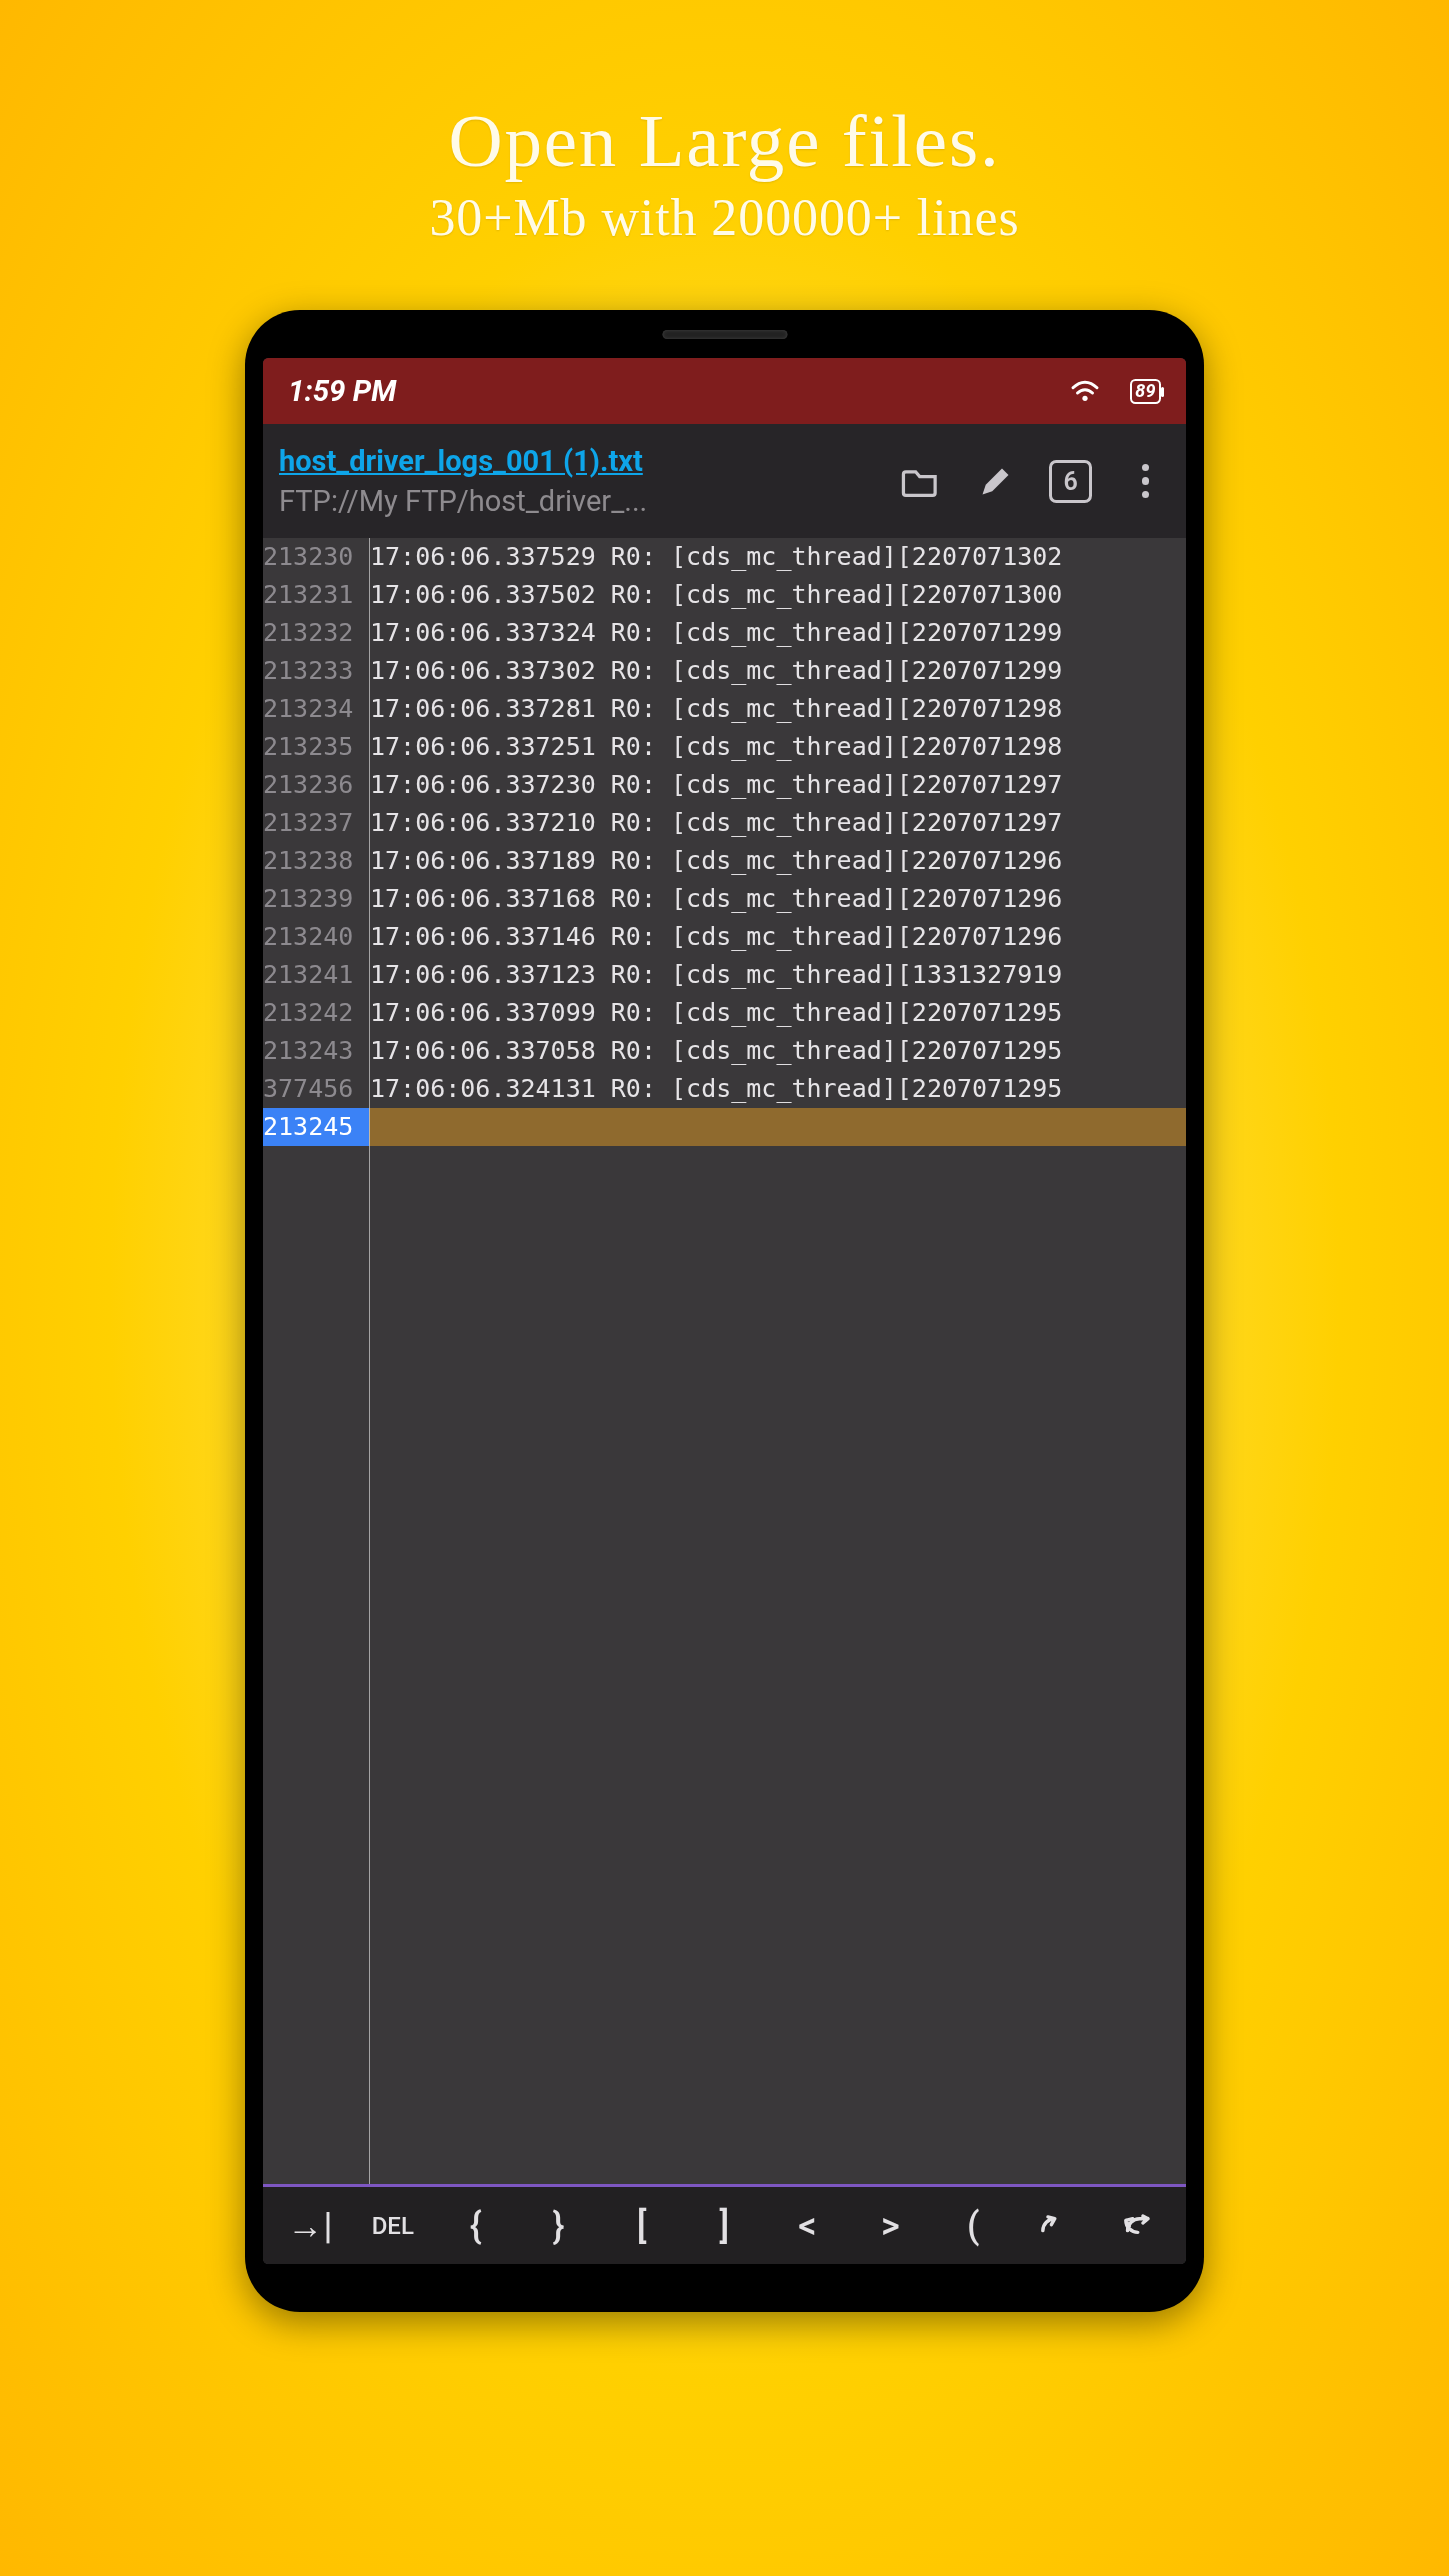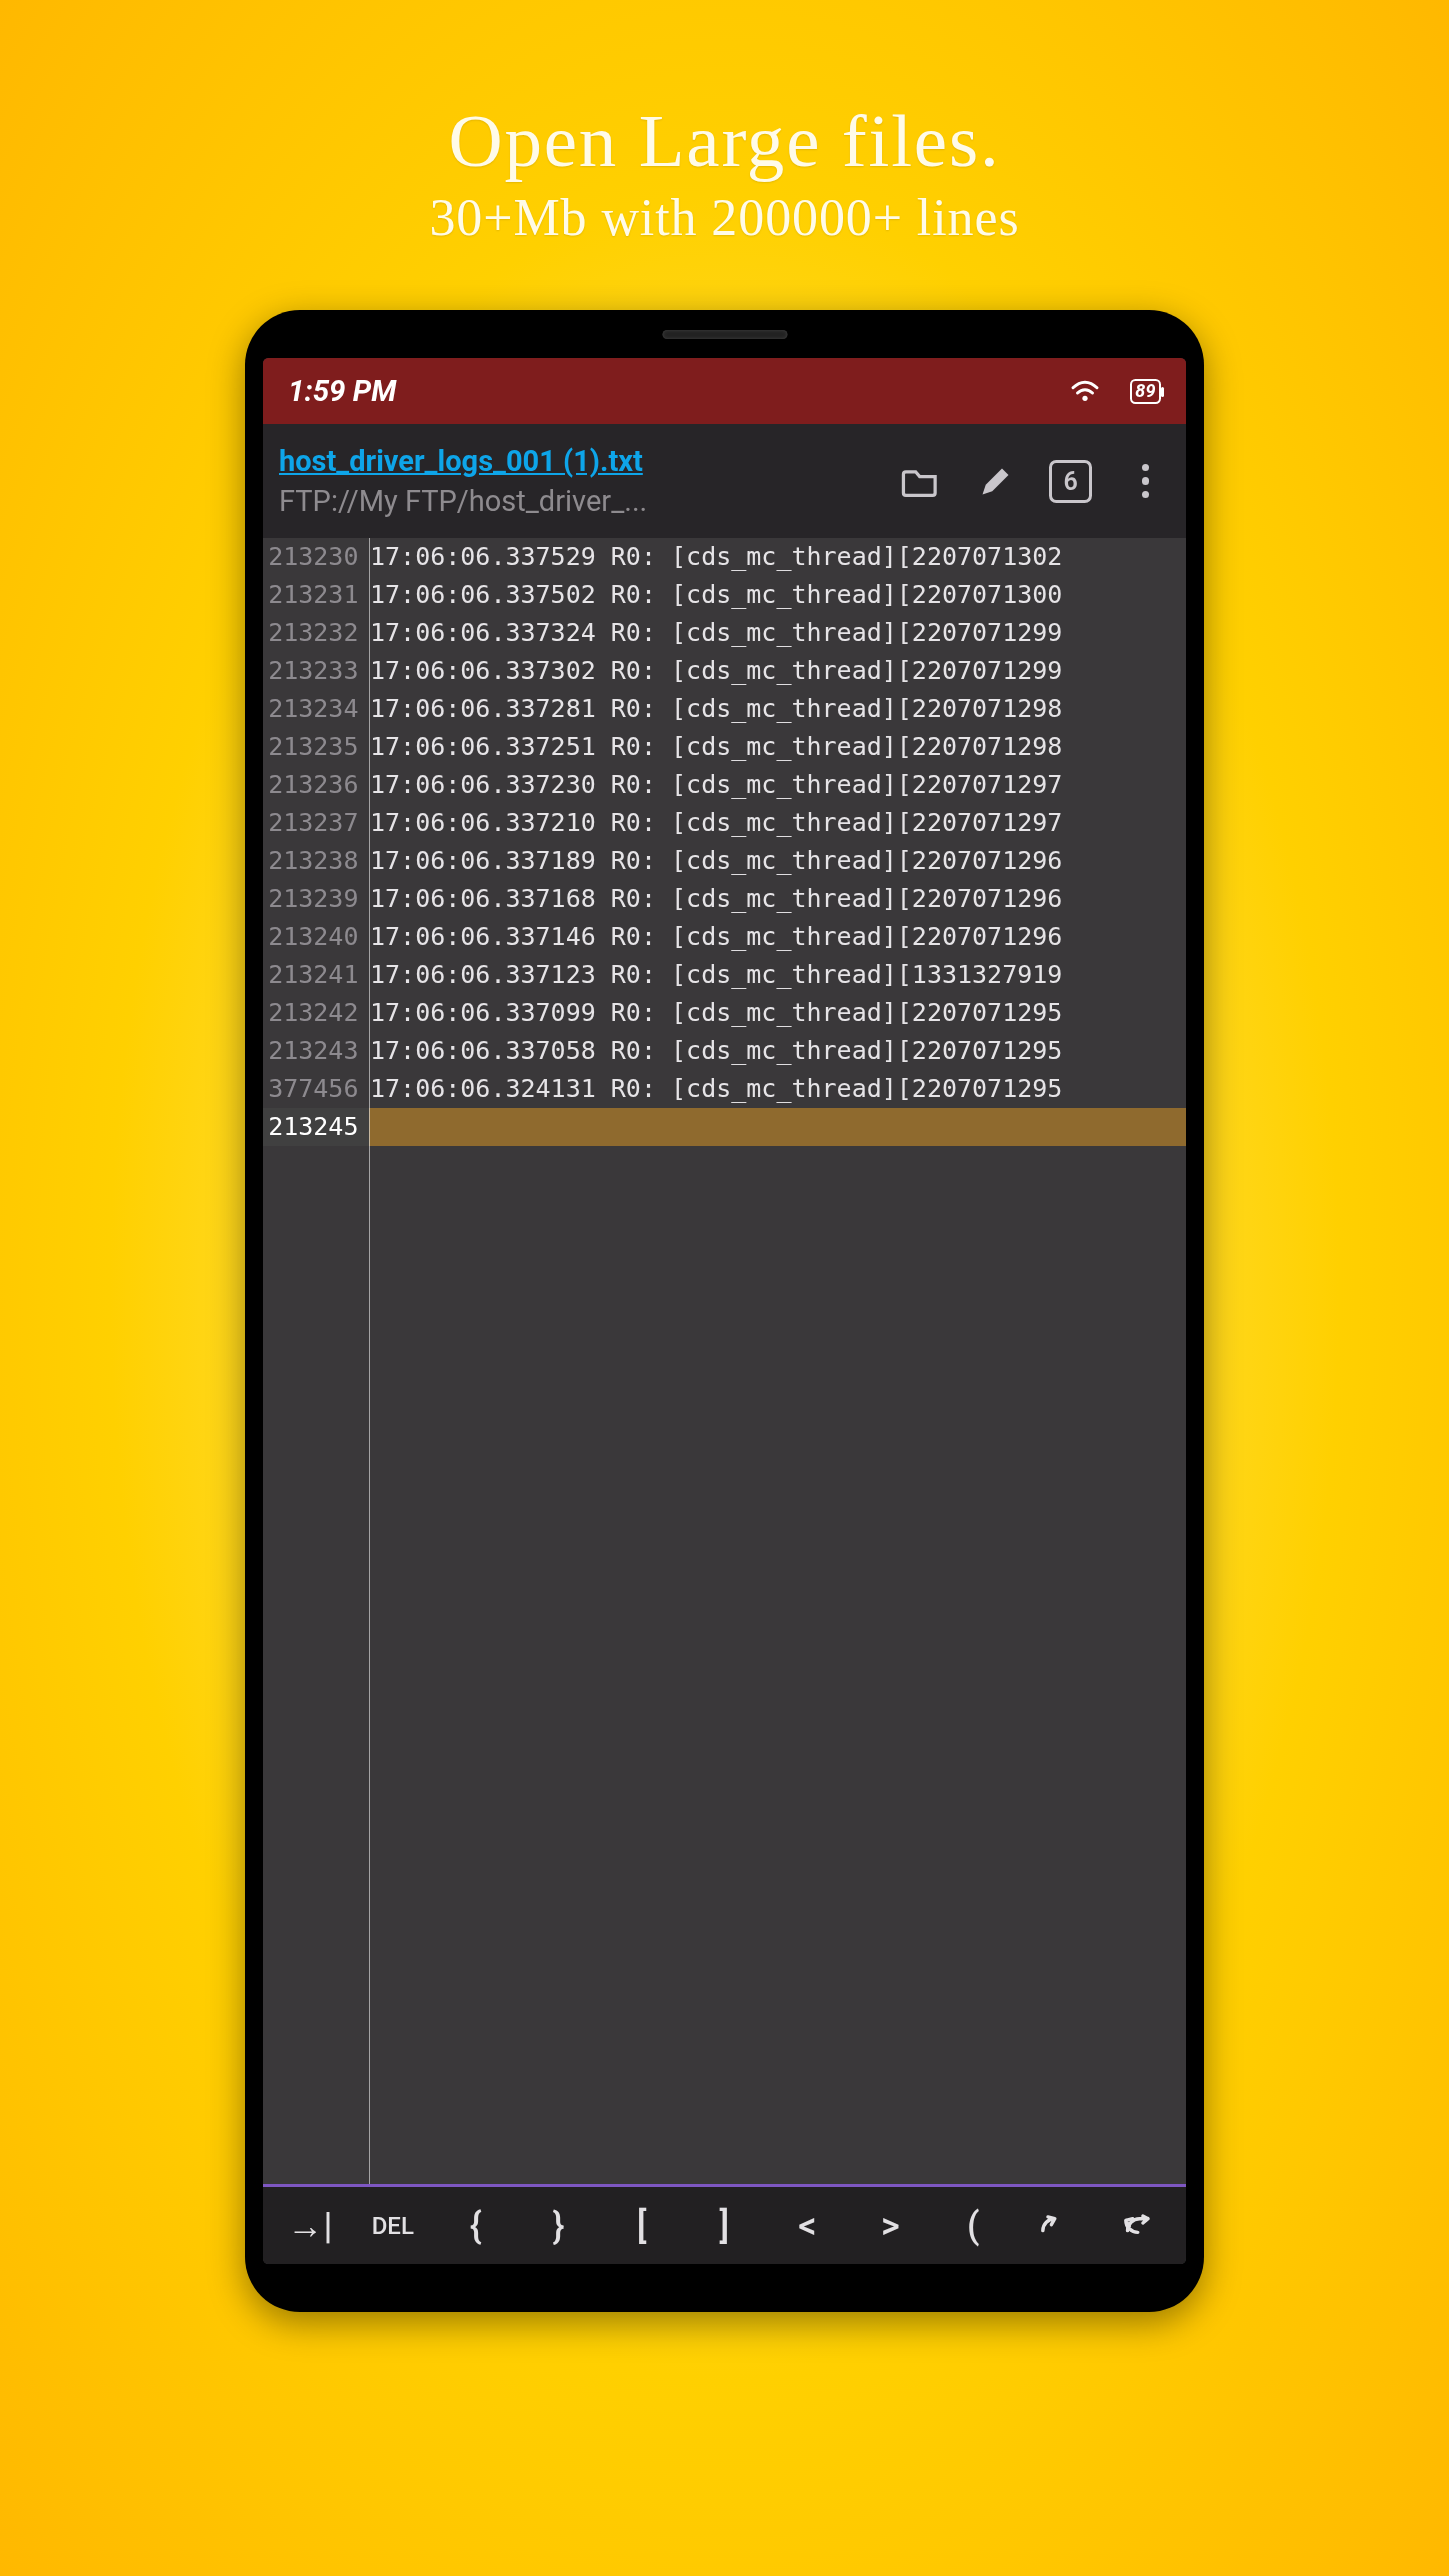--- a/index.html
+++ b/index.html
@@ -113,26 +113,26 @@
   .editor-inner {
     display: flex; height: 100%;
   }
   .row {
     display: flex; height: 38px; line-height: 38px; white-space: nowrap;
   }
   .row.cursor {
     background: #8f6a2e;
   }
   .ln {
-    width: 106px; text-align: center; padding-right: 5.4px;
+    width: 106px; text-align: left; padding-right: 5.4px;
     color: #8d8a8f;
     background: inherit;
   }
   .row.cursor .ln {
-    color: #fff; background: #404040; position: relative; width:106px;
+    color: #fff; background: #3b82f6; position: relative; width:106px;
   }
   .content { padding-left: 1px; color: #e6e4e7; }
   .purple-divider {
     height: 2.7px; background: #7e57c2; width: 100%;
   }
 
   
   .keyrow {
     height: 77px;
     background: #222022;

